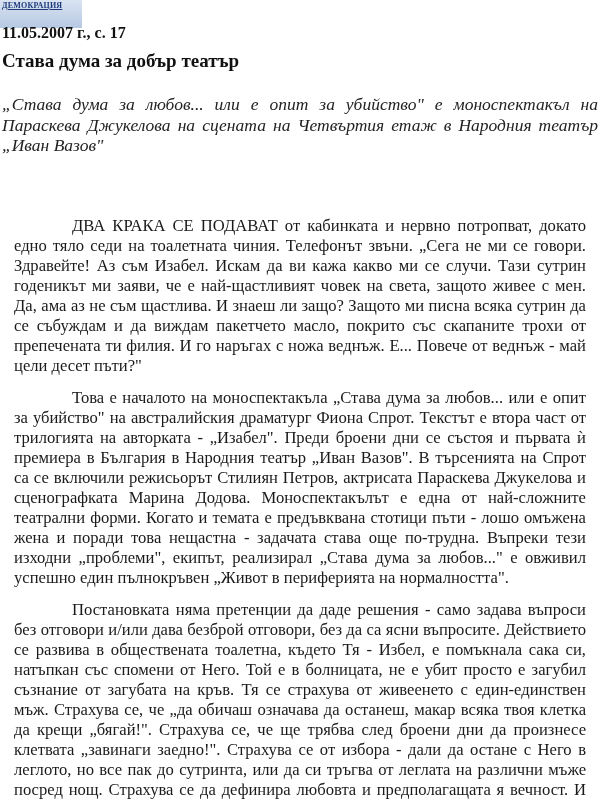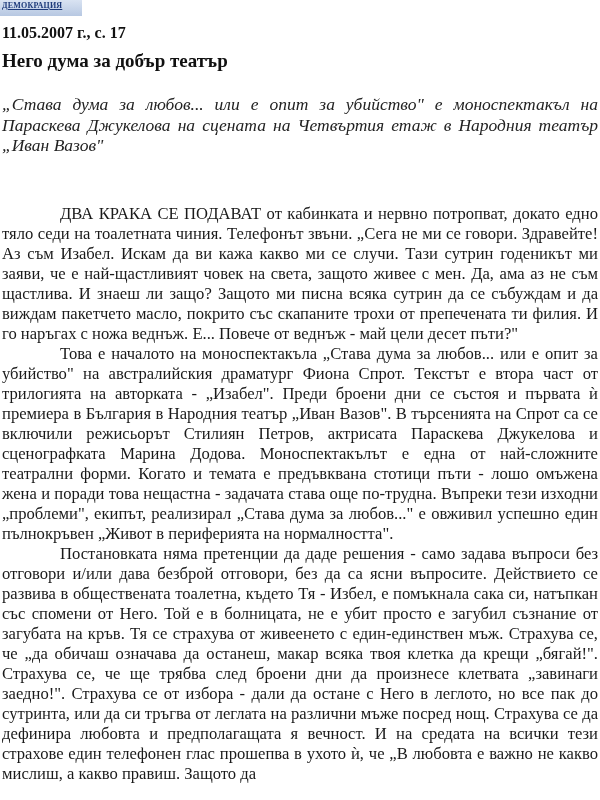--- a/index.html
+++ b/index.html
@@ -13,21 +13,21 @@
       overflow: hidden;
       position: relative;
       font-family: "Liberation Serif", "DejaVu Serif", serif;
       color: #111111;
     }
     .logo {
       position: absolute;
       left: 0;
       top: 0;
       width: 80px;
-      height: 16px;
+      height: 28px;
       background: linear-gradient(180deg, #d9e3f2 0%, #b7c8e2 100%);
       color: #1d3a7a;
       font-family: "Liberation Serif", serif;
       font-weight: bold;
       font-size: 8px;
       line-height: 12px;
       letter-spacing: 0.2px;
       padding-left: 2px;
       white-space: nowrap;
       overflow: hidden;
@@ -67,32 +67,32 @@
       position: absolute;
       left: 2px;
       top: 204px;
       width: 596px;
       font-size: 16.6px;
       line-height: 20px;
       text-align: justify;
       color: #1a1a1a;
     }
     .body-text p {
-      margin: 0;
+      margin: 12px;
       text-indent: 58px;
     }
   </style>
 </head>
 <body>
 
 <div class="logo">ДЕМОКРАЦИЯ</div>
 
 <div class="date-line">11.05.2007 г., с. 17</div>
 
-<h1 class="headline" style="margin:0;">Него дума за добър театър</h1>
+<h1 class="headline" style="margin:0;">Става дума за добър театър</h1>
 
 <div class="lede">„Става дума за любов... или е опит за убийство" е моноспектакъл на Параскева Джукелова на сцената на Четвъртия етаж в Народния театър „Иван Вазов"</div>
 
 <div class="body-text">
   <p>ДВА КРАКА СЕ ПОДАВАТ от кабинката и нервно потропват, докато едно тяло седи на тоалетната чиния. Телефонът звъни. „Сега не ми се говори. Здравейте! Аз съм Изабел. Искам да ви кажа какво ми се случи. Тази сутрин годеникът ми заяви, че е най-щастливият човек на света, защото живее с мен. Да, ама аз не съм щастлива. И знаеш ли защо? Защото ми писна всяка сутрин да се събуждам и да виждам пакетчето масло, покрито със скапаните трохи от препечената ти филия. И го наръгах с ножа веднъж. Е... Повече от веднъж - май цели десет пъти?"</p>
   <p>Това е началото на моноспектакъла „Става дума за любов... или е опит за убийство" на австралийския драматург Фиона Спрот. Текстът е втора част от трилогията на авторката - „Изабел". Преди броени дни се състоя и първата ѝ премиера в България в Народния театър „Иван Вазов". В търсенията на Спрот са се включили режисьорът Стилиян Петров, актрисата Параскева Джукелова и сценографката Марина Додова. Моноспектакълът е една от най-сложните театрални форми. Когато и темата е предъвквана стотици пъти - лошо омъжена жена и поради това нещастна - задачата става още по-трудна. Въпреки тези изходни „проблеми", екипът, реализирал „Става дума за любов..." е овживил успешно един пълнокръвен „Живот в периферията на нормалността".</p>
   <p>Постановката няма претенции да даде решения - само задава въпроси без отговори и/или дава безброй отговори, без да са ясни въпросите. Действието се развива в обществената тоалетна, където Тя - Избел, е помъкнала сака си, натъпкан със спомени от Него. Той е в болницата, не е убит просто е загубил съзнание от загубата на кръв. Тя се страхува от живеенето с един-единствен мъж. Страхува се, че „да обичаш означава да останеш, макар всяка твоя клетка да крещи „бягай!". Страхува се, че ще трябва след броени дни да произнесе клетвата „завинаги заедно!". Страхува се от избора - дали да остане с Него в леглото, но все пак до сутринта, или да си тръгва от леглата на различни мъже посред нощ. Страхува се да дефинира любовта и предполагащата я вечност. И на средата на всички тези страхове един телефонен глас прошепва в ухото ѝ, че „В любовта е важно не какво мислиш, а какво правиш. Защото да</p>
 </div>
 
 </body></html>

